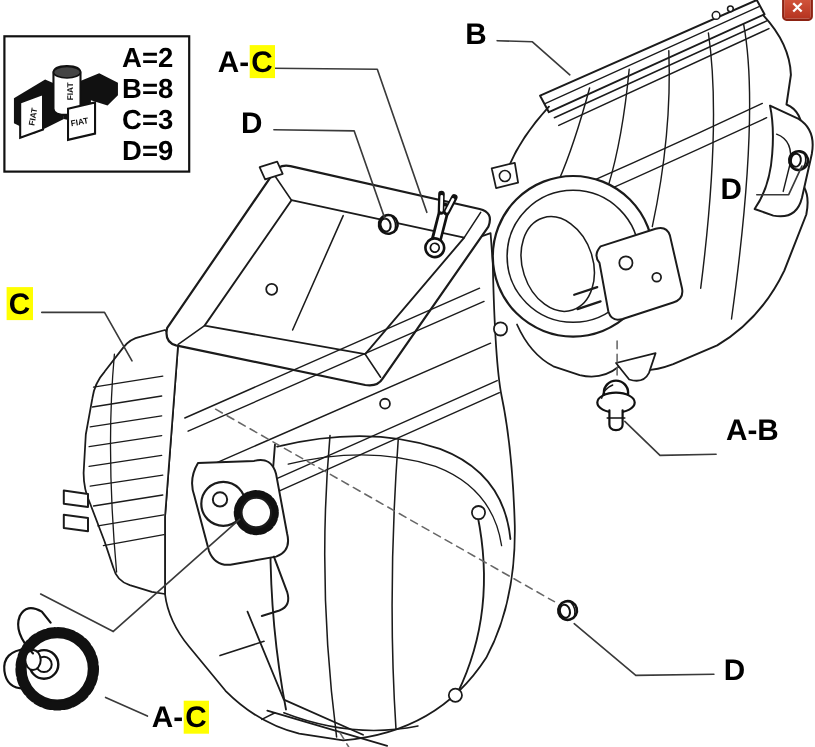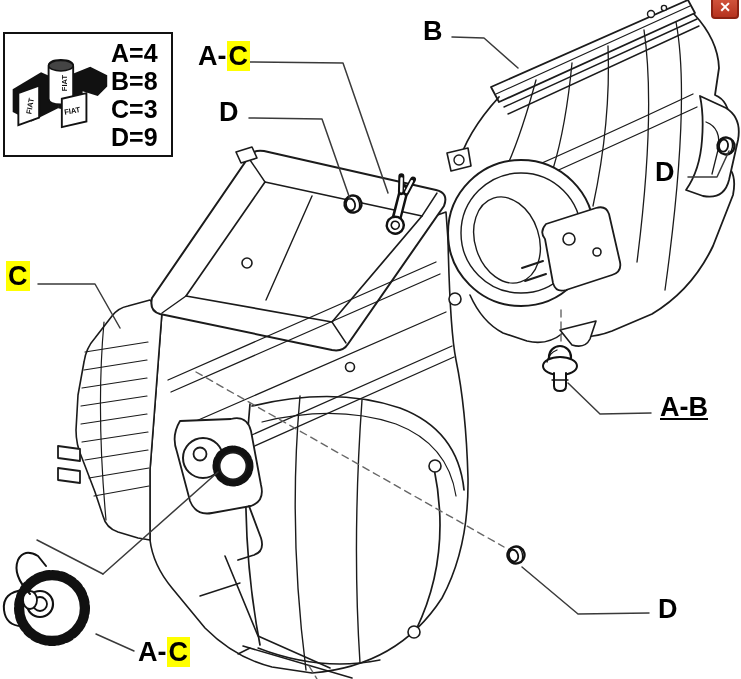--- a/index.html
+++ b/index.html
@@ -223,38 +223,38 @@
       <path d="M54 36 L88 22 L106 31 L106 43 L96 53 L80 48 L80 72 L54 66 Z" fill="#111"></path>
       <path d="M44 22 Q44 15 57 15 Q70 15 70 22 L70 56 Q70 62 57 62 Q44 62 44 56 Z" fill="#fff" stroke="#111" stroke-width="2"></path>
       <ellipse cx="57" cy="21" rx="13" ry="5.5" fill="#444" stroke="#111" stroke-width="1.6"></ellipse>
       <text x="59" y="52" font-size="8" font-weight="bold" fill="#111" stroke="none" transform="rotate(-90 59 48)" font-family="Liberation Sans, sans-serif">FIAT</text>
       <path d="M12 50 L34 42 L34 76 L12 84 Z" fill="#fff" stroke="#111" stroke-width="2"></path>
       <text x="20" y="74" font-size="8" font-weight="bold" fill="#111" stroke="none" transform="rotate(-80 22 70)" font-family="Liberation Sans, sans-serif">FIAT</text>
       <path d="M58 56 L84 50 L84 80 L58 86 Z" fill="#fff" stroke="#111" stroke-width="2"></path>
       <text x="61" y="73" font-size="8" font-weight="bold" fill="#111" stroke="none" transform="rotate(-10 61 73)" font-family="Liberation Sans, sans-serif">FIAT</text>
     </svg>
     <div class="legend-col">
-      <div class="legend-row">A=4</div>
+      <div class="legend-row">A=2</div>
       <div class="legend-row">B=8</div>
       <div class="legend-row">C=3</div>
       <div class="legend-row">D=9</div>
     </div>
   </div>
 
   <div class="callout" style="left:198px;top:41px;"><span>A-</span><span class="hl">C</span></div>
 
   <div class="callout" style="left:219px;top:97px;">D</div>
 
   <div class="callout" style="left:423px;top:16px;">B</div>
 
   <div class="callout" style="left:655px;top:157px;">D</div>
 
   <div class="callout" style="left:6px;top:261px;"><span class="hl">C</span></div>
 
-  <div class="callout" style="left:660px;top:392px;text-decoration:underline;">A-B</div>
+  <div class="callout" style="left:660px;top:376px;">A-B</div>
 
   <div class="callout" style="left:138px;top:637px;"><span>A-</span><span class="hl">C</span></div>
 
   <div class="callout" style="left:658px;top:594px;">D</div>
 
   <div class="close-btn">
     <span>✕</span>
   </div>
 
 </div>

